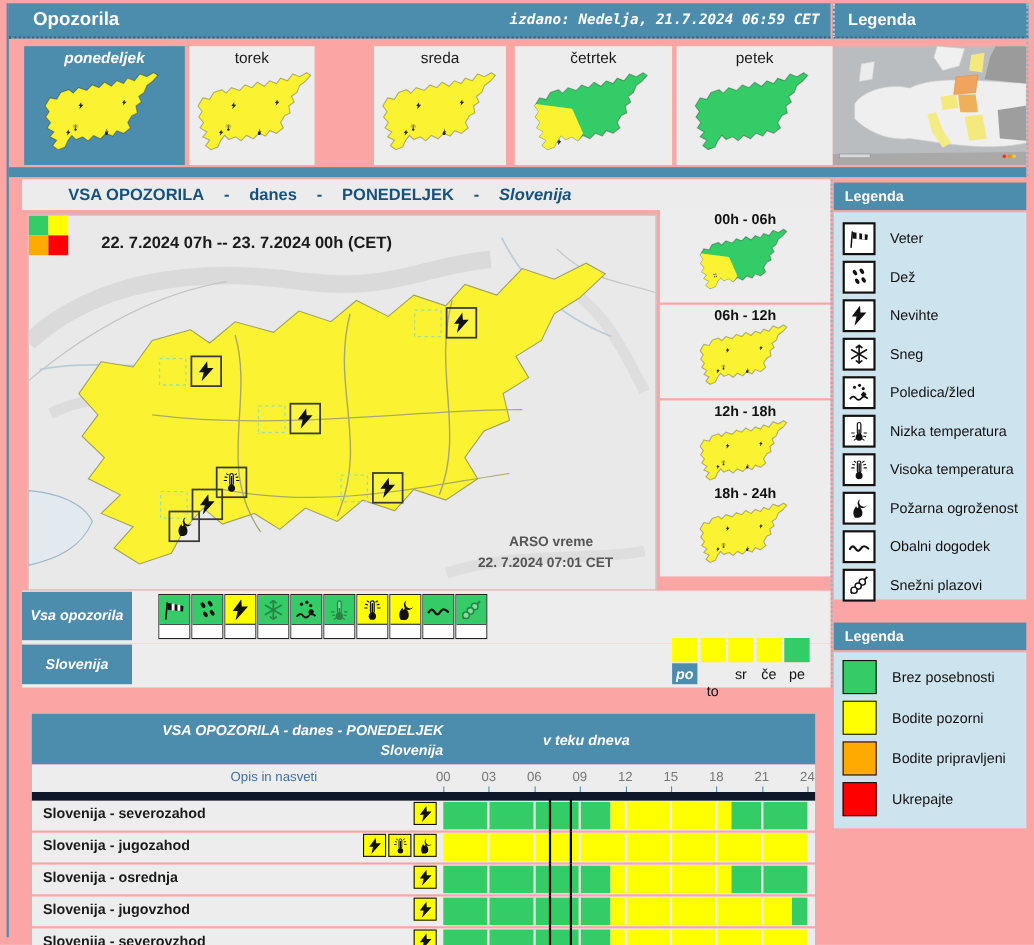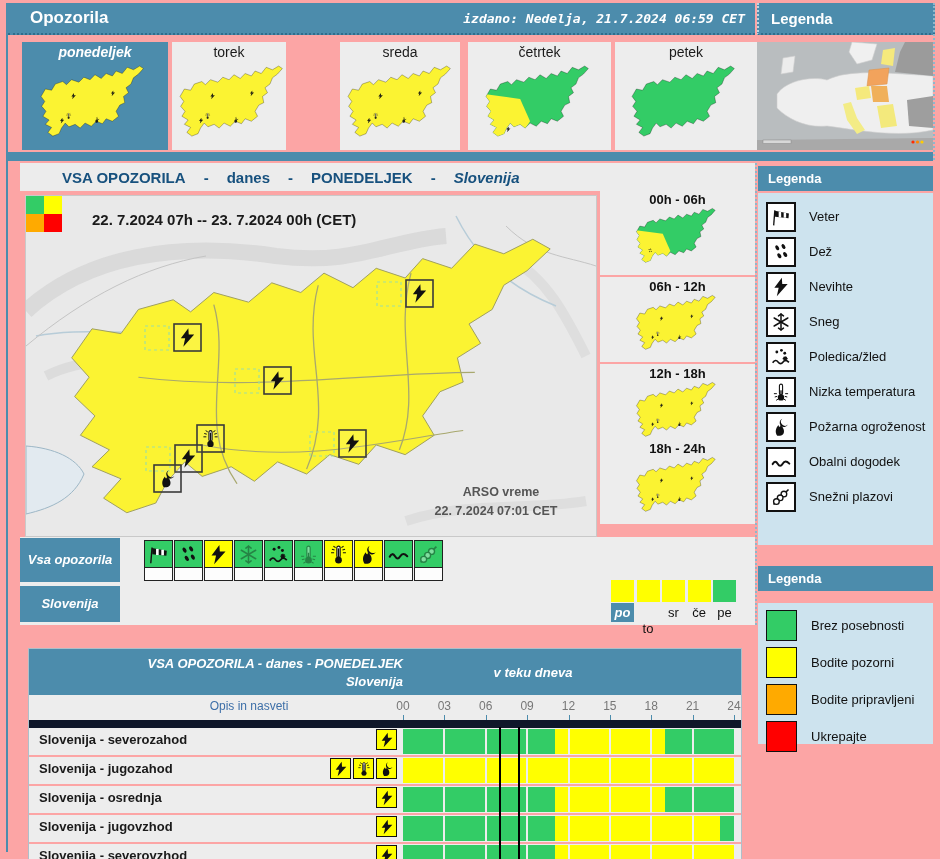--- a/index.html
+++ b/index.html
@@ -394,20 +394,28 @@
         <div class="ibox">
           <svg width="20" height="20" viewBox="0 0 24 24">
             <use href="#ic-lowtemp"></use>
           </svg>
         </div>
         <span class="lbl">Nizka temperatura</span>
       </div>
       <div class="lg-item">
         <div class="ibox">
           <svg width="20" height="20" viewBox="0 0 24 24">
+            <use href="#ic-hightemp"></use>
+          </svg>
+        </div>
+        <span class="lbl">Visoka temperatura</span>
+      </div>
+      <div class="lg-item">
+        <div class="ibox">
+          <svg width="20" height="20" viewBox="0 0 24 24">
             <use href="#ic-fire"></use>
           </svg>
         </div>
         <span class="lbl">Požarna ogroženost</span>
       </div>
       <div class="lg-item">
         <div class="ibox">
           <svg width="20" height="20" viewBox="0 0 24 24">
             <use href="#ic-wave"></use>
           </svg>
@@ -522,21 +530,21 @@
         <div class="dsq" style="left: 667.5px; top: -5px; background: rgb(255, 255, 0);"></div>
         <div class="dlb" style="left: 667.5px; top: 18px;">če</div>
         <div class="dsq" style="left: 693px; top: -5px; background: rgb(51, 204, 102);"></div>
         <div class="dlb" style="left: 693px; top: 18px;">pe</div>
       </div>
   </div>
 
   <div class="abs teal sb-hdr" style="top:566px">
     <span>Legenda</span>
   </div>
-  <div class="abs sb-panel" id="lg2" style="top:593px;height:141px;padding-top:4px;box-sizing:border-box;margin-top:10px;">
+  <div class="abs sb-panel" id="lg2" style="top:593px;height:160px;padding-top:4px;box-sizing:border-box;">
       <div class="lv-item">
         <div class="sw" style="background: rgb(51, 204, 102);"></div>
         <span class="lbl">Brez posebnosti</span>
       </div>
       <div class="lv-item">
         <div class="sw" style="background: rgb(255, 255, 0);"></div>
         <span class="lbl">Bodite pozorni</span>
       </div>
       <div class="lv-item">
         <div class="sw" style="background: rgb(255, 170, 0);"></div>

